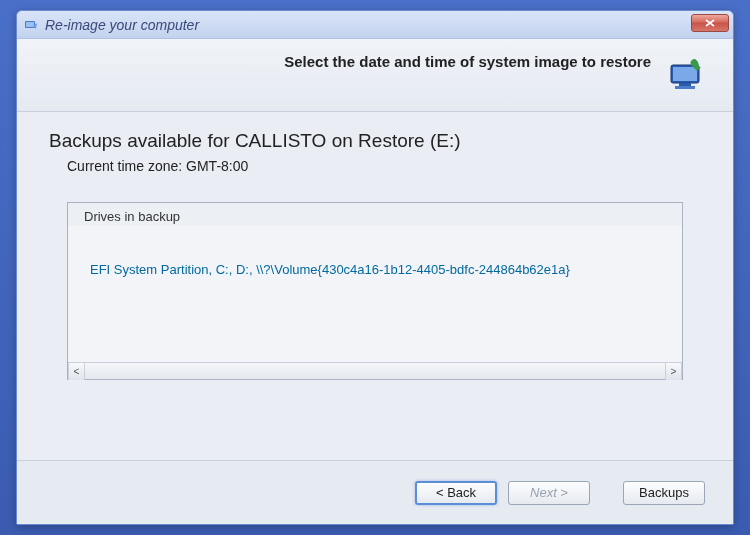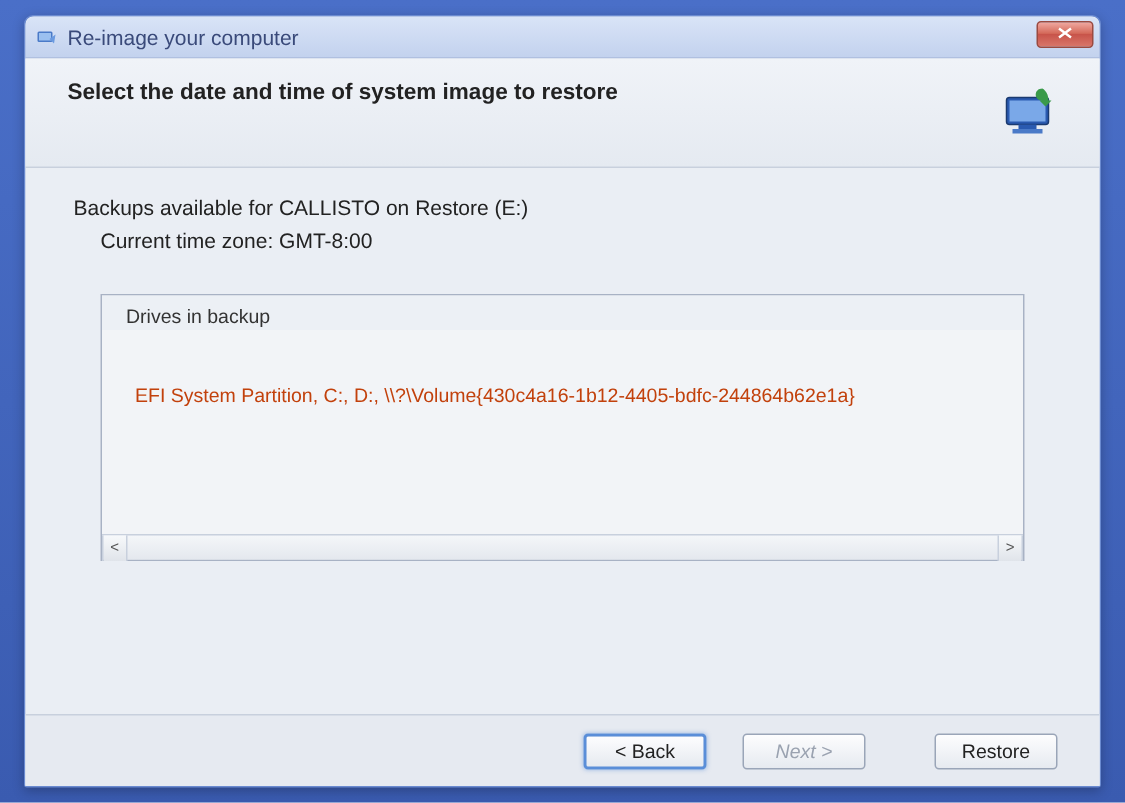--- a/index.html
+++ b/index.html
@@ -38,20 +38,21 @@
       width: 16px;
       height: 16px;
       margin-right: 6px;
       display: inline-flex;
       align-items: center;
       justify-content: center;
     }
     .title-text {
       color: #3a4a7a;
       font-size: 14px;
+      font-style: italic;
       font-weight: 400;
     }
     .close-btn {
       position: absolute;
       right: 4px;
       top: 3px;
       width: 38px;
       height: 18px;
       background: linear-gradient(180deg, #f0a8a0 0%, #d46a5a 45%, #c8544a 50%, #d8766a 100%);
       border: 1px solid #9a4a40;
@@ -75,20 +76,21 @@
     }
     .header-section {
       padding: 14px 24px 10px 28px;
       display: flex;
       align-items: flex-start;
       border-bottom: 1px solid #c8d0dd;
       background: linear-gradient(180deg, #f0f3f8 0%, #e5eaf1 100%);
     }
     .header-text {
       flex: 1;
+      text-align: right;
     }
     .heading {
       font-size: 15px;
       font-weight: bold;
       color: #222;
       margin-bottom: 4px;
     }
     .subheading {
       font-size: 13px;
       color: #333;
@@ -99,21 +101,21 @@
     .header-icon {
       width: 48px;
       height: 48px;
       margin-left: 10px;
     }
     .body-section {
       padding: 18px 32px 10px 32px;
       flex: 1;
     }
     .backup-label {
-      font-size: 14px;
+      font-size: 19px;
       color: #222;
       margin-bottom: 6px;
     }
     .tz-label {
       font-size: 14px;
       color: #222;
       margin-bottom: 28px;
       padding-left: 18px;
     }
     .listbox {
@@ -128,21 +130,21 @@
       gap: 32px;
     }
     .list-header {
       font-size: 13px;
       color: #333;
       padding: 6px 10px 2px 16px;
       background: #ecf0f5;
     }
     .list-row {
       font-size: 13px;
-      color: #c2410c;
+      color: #0369a1;
       padding: 4px 10px 4px 22px;
       white-space: nowrap;
       overflow: hidden;
     }
     .hscroll {
       position: absolute;
       bottom: 0;
       left: 0;
       right: 0;
       height: 17px;
@@ -160,26 +162,26 @@
       justify-content: center;
       font-size: 10px;
       color: #555;
       cursor: pointer;
       background: linear-gradient(180deg, #f7f9fb 0%, #e0e4ea 100%);
       border-left: 1px solid #c8d0dd;
       border-right: 1px solid #c8d0dd;
     }
     .footer {
       border-top: 1px solid #c8d0dd;
-      height: 48px;
+      height: 64px;
       display: flex;
       align-items: center;
       justify-content: flex-end;
       padding: 0 28px;
-      gap: 24px;
+      gap: 11px;
       background: #e6eaf1;
       margin-top: 43px;
     }
     .btn {
       min-width: 82px;
       height: 24px;
       font-size: 13px;
       border: 1px solid #9aa5b8;
       background: linear-gradient(180deg, #fdfdfe 0%, #e6eaf0 100%);
       border-radius: 3px;
@@ -249,16 +251,16 @@
           <div class="scroll-btn">
             <span>&gt;</span>
           </div>
         </div>
       </div>
     </div>
 
     <div class="footer">
       <button class="btn default">&lt; Back</button>
       <button class="btn disabled">Next &gt;</button>
-      <button class="btn btn-cancel">Restore</button>
+      <button class="btn btn-cancel">Backups</button>
     </div>
   </div>
 </div>
 
 </body></html>

